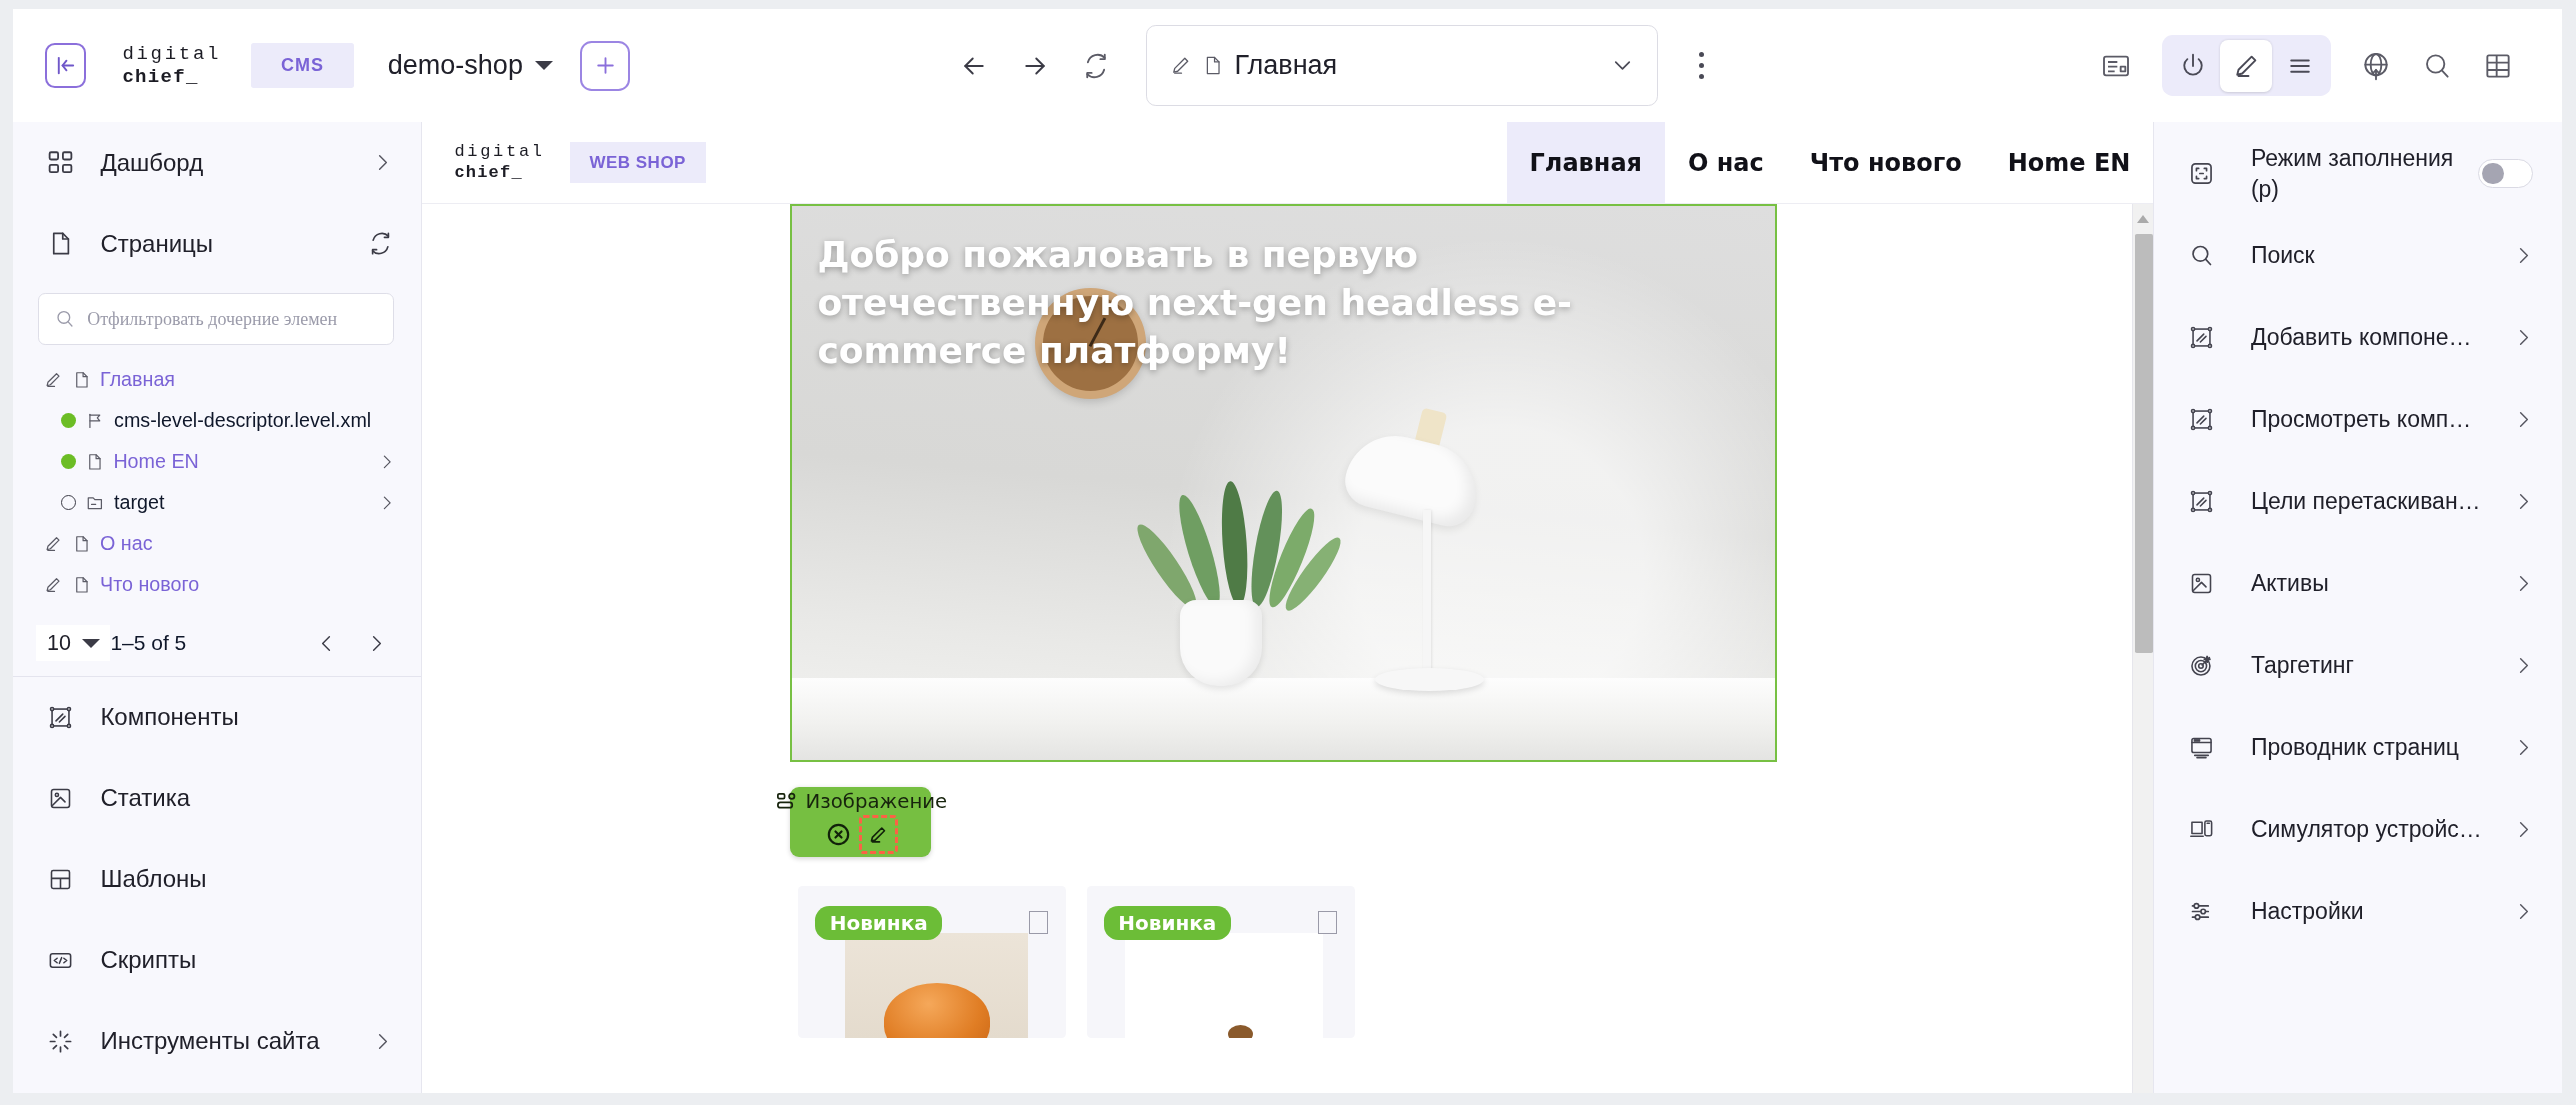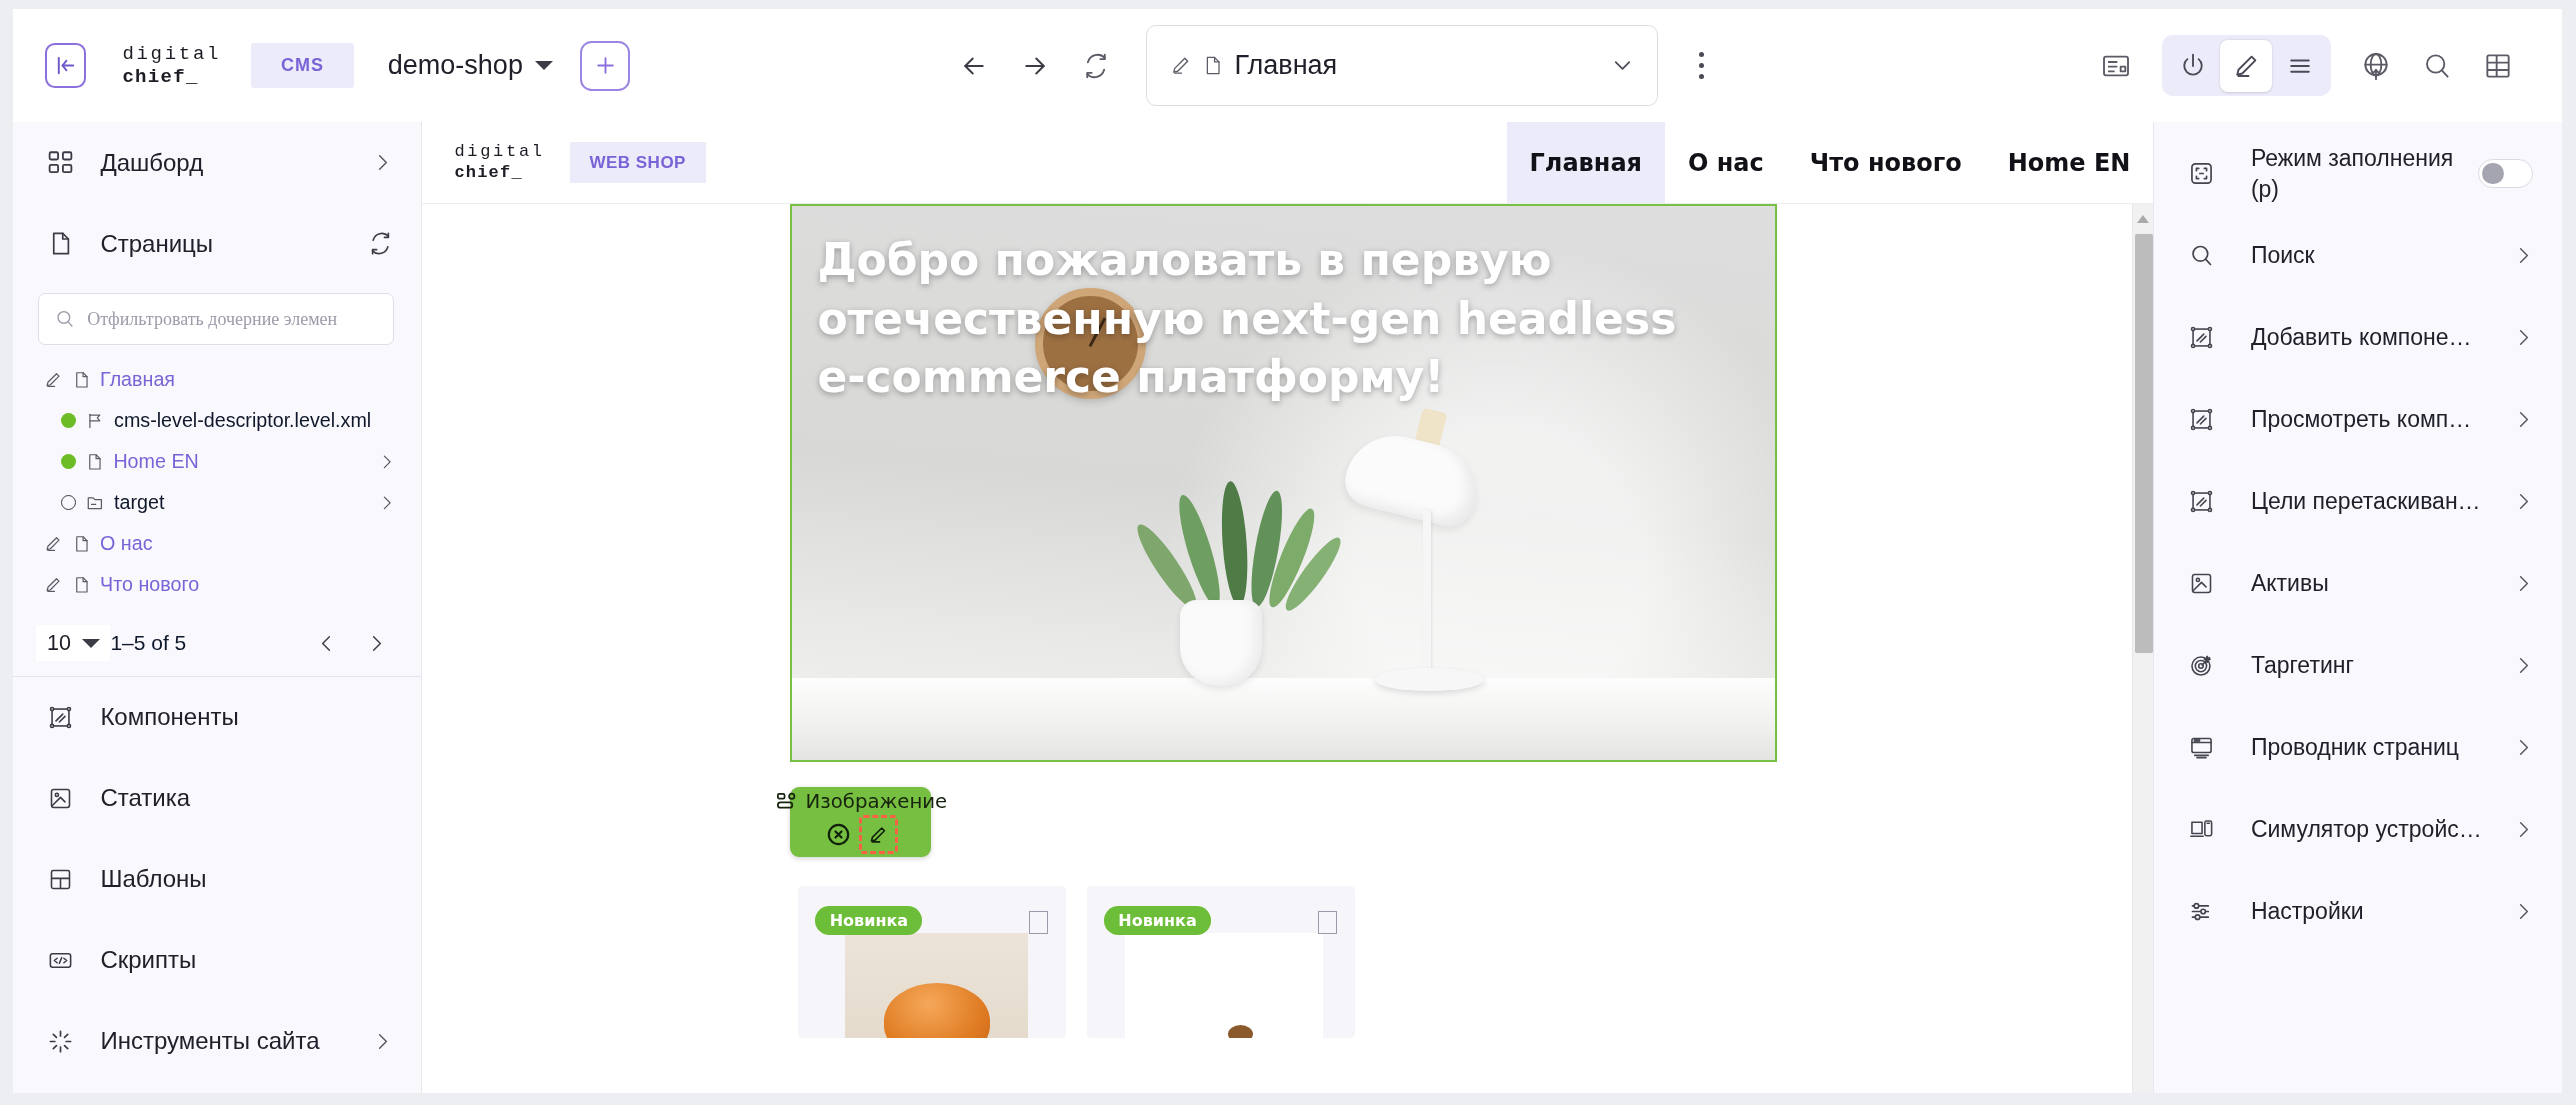--- a/index.html
+++ b/index.html
@@ -231,21 +231,21 @@
     position: absolute; left: 388px; top: 394px; width: 82px; height: 86px;
     background: #fafafa; border-radius: 16px 16px 38px 38px;
     box-shadow: inset -7.2px -3.6px 12.5px rgba(0,0,0,.06), 0 2.7px 7.2px rgba(0,0,0,.1);
   }
   .hero .leaf {
     position: absolute; background: #6f9e62; border-radius: 50% 50% 50% 50%;
     transform-origin: 50% 100%;
   }
   .hero .hero-text {
     position: absolute; left: 25px; top: 25px; right: 54px;
-    color: #fff; font-weight: 700; font-size: 44px; line-height: 1.33;
+    color: #fff; font-weight: 700; font-size: 36px; line-height: 1.33;
     font-family: "DejaVu Sans", sans-serif;
     text-shadow: 0 1.8px 6.3px rgba(0,0,0,.30);
   }
 
   .comp-badge {
     position: absolute; left: 368px; top: 583px;
     width: 141px; height: 70px;
     background: #76bf41; border-radius: 9px;
     display: flex; flex-direction: column; align-items: center;
     justify-content: center; gap: 1.8px;
@@ -261,21 +261,21 @@
   }
 
   .cards { position: absolute; left: 376px; top: 682px; display: flex; gap: 20.6px; }
   .pcard {
     width: 268px; height: 152px; background: #f6f6fa;
     border-radius: 4.5px; position: relative; overflow: hidden;
   }
   .pcard .nov {
     position: absolute; left: 17px; top: 19.7px;
     background: #6cbd37; color: #fff;
-    font-size: 16px; font-weight: 700; font-family: "DejaVu Sans", sans-serif;
+    font-size: 20px; font-weight: 700; font-family: "DejaVu Sans", sans-serif;
     padding: 5.4px 14.3px; border-radius: 14.3px; z-index: 3;
   }
   .pcard .chk {
     position: absolute; right: 18px; top: 25px;
     width: 19px; height: 23px; border: 1.4px solid #9a9aa8; z-index: 3;
   }
   .pcard .pimg {
     position: absolute; left: 47px; top: 47px; right: 38px; bottom: 0;
     background: #e8e0d3; overflow: hidden;
   }

